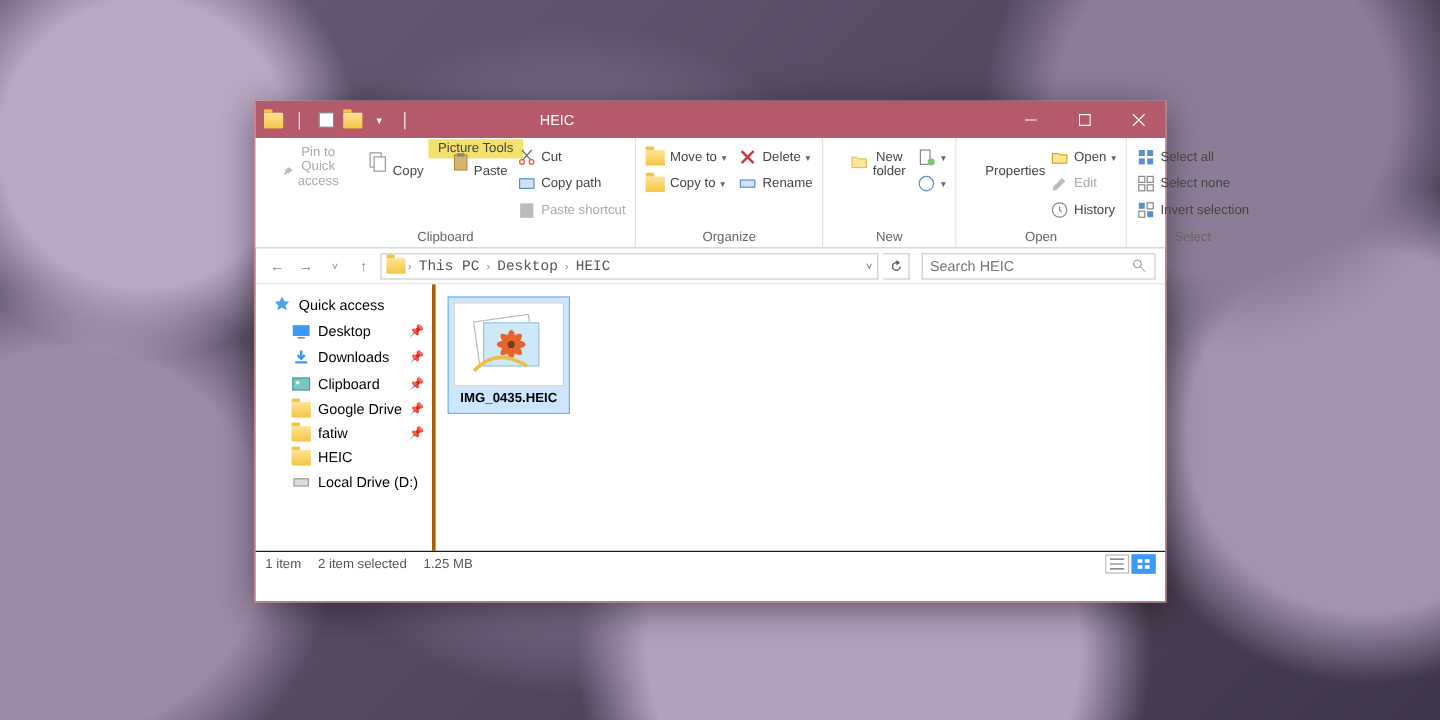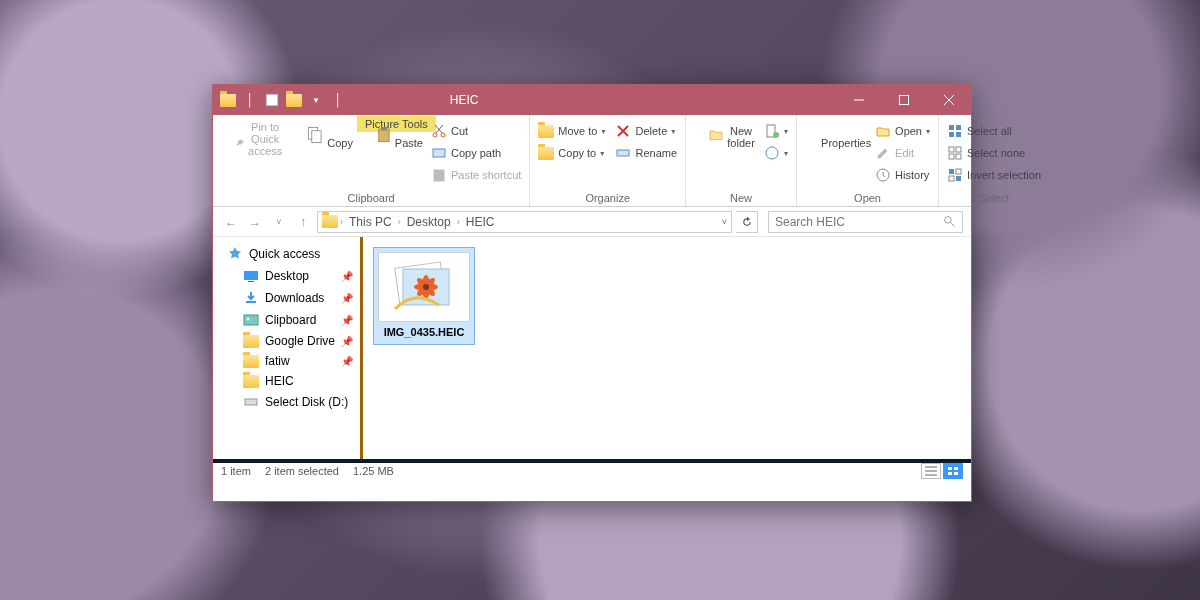--- a/index.html
+++ b/index.html
@@ -46,42 +46,42 @@
 .bigbtn span.lbl { text-align:center; line-height:12px; }
 .smallcol { display:flex; flex-direction:column; gap:2px; padding-top:4px; }
 .smallbtn { display:flex; align-items:center; gap:4px; height:20px; padding:0 2px; white-space:nowrap; }
 .disabled { color:#aaa; }
 .disabled svg * { fill:#bbb !important; stroke:#bbb !important; }
 
 
 .addr { height:30px; border-bottom:1px solid #e5e5e5; display:flex; align-items:center; gap:4px; padding:0 8px; font-size:12px; color:#555; }
 .addr .navbtn { width:20px; height:20px; display:flex; align-items:center; justify-content:center; color:#888; }
 .addr .pathbox { flex:1; height:22px; border:1px solid #ccc; display:flex; align-items:center; padding:0 4px; gap:2px; }
-.addr .pathbox .seg { padding:0 4px; }
+.addr .pathbox .seg { padding:0 4px;font-family:Liberation Mono, monospace; }
 .addr .pathbox .chev { color:#888; font-size:9px; }
 .addr .refresh { width:22px; height:22px; border:1px solid #ccc; border-left:none; display:flex; align-items:center; justify-content:center; }
 .addr .search { width:195px; height:22px; border:1px solid #ccc; margin-left:6px; display:flex; align-items:center; padding:0 6px; color:#888; }
 .addr .search input { border:none; outline:none; flex:1; font-size:12px; color:#000000; }
 
 
 .content { display:flex; height:222px; }
 .navpane { width:150px; border-right:3px solid #a16207; overflow-y:scroll; font-size:12px; padding:6px 0; }
 .navpane::-webkit-scrollbar { width:16px; }
 .navpane::-webkit-scrollbar-track { background:#f0f0f0; }
 .navpane::-webkit-scrollbar-thumb { background:#c0c0c0; }
 .nav-item { display:flex; align-items:center; gap:6px; padding:3px 6px 3px 14px; white-space:nowrap; }
 .nav-item .pin { margin-left:auto; color:#888; font-size:10px; }
 .nav-sub { padding-left:30px; }
 .fileview { flex:1; padding:10px; display:flex; align-items:flex-start;font-weight:bold; }
 .file-item { width:102px; border:1px solid #7bb0e8; background:#cde6ff; padding:4px 4px 6px; text-align:center; font-size:11px; }
 .file-item .thumb { width:92px; height:70px; background:#fff; border:1px solid #d0d0d0; margin-bottom:4px; display:flex; align-items:center; justify-content:center; }
 .file-item .thumb svg { width:70px; height:56px; }
 
 
-.statusbar { height:20px; border-top:4px solid #0f172a; display:flex; align-items:center; font-size:11px; color:#555; padding:0 8px; gap:14px; }
+.statusbar { height:20px; border-top:1px solid #0f172a; display:flex; align-items:center; font-size:11px; color:#555; padding:0 8px; gap:14px; }
 .statusbar .viewbtns { margin-left:auto; display:flex; gap:2px; }
 .statusbar .vbtn { width:20px; height:16px; border:1px solid #bbb; display:flex; align-items:center; justify-content:center; }
 .statusbar .vbtn.active { background:#3b99fc; border-color:#3b99fc; }
 
 
 .ic { width:16px; height:16px; display:inline-block; }
 .folder-ic { width:16px; height:13px; background:linear-gradient(#ffe59a,#f5c341); border-radius:1px; position:relative; }
 .folder-ic::before { content:""; position:absolute; top:-3px; left:0; width:7px; height:3px; background:#f5c341; border-radius:1px 1px 0 0; }
 </style>
 </head>
@@ -385,21 +385,21 @@
           <span class="pin">📌</span>
         </div>
       <div class="nav-item nav-sub">
           <span class="folder-ic"></span>
           <span>HEIC</span>
         </div>
       <div class="nav-item nav-sub">
           <svg class="ic" viewBox="0 0 16 16">
             <rect x="2" y="5" width="12" height="6" fill="#ddd" stroke="#999"></rect>
           </svg>
-          <span>Select Disk (D:)</span>
+          <span>Local Drive (D:)</span>
         </div>
     </div>
     <div class="fileview">
       <div class="file-item">
         <div class="thumb">
           <svg viewBox="0 0 70 56">
             <rect x="8" y="6" width="46" height="36" fill="#fff" stroke="#bbb" transform="rotate(-8 31 24)"></rect>
             <rect x="14" y="10" width="46" height="36" fill="#cfe8f7" stroke="#99c3e0"></rect>
             <g transform="translate(37 28)">
               <circle r="4" fill="#f5b220"></circle>

